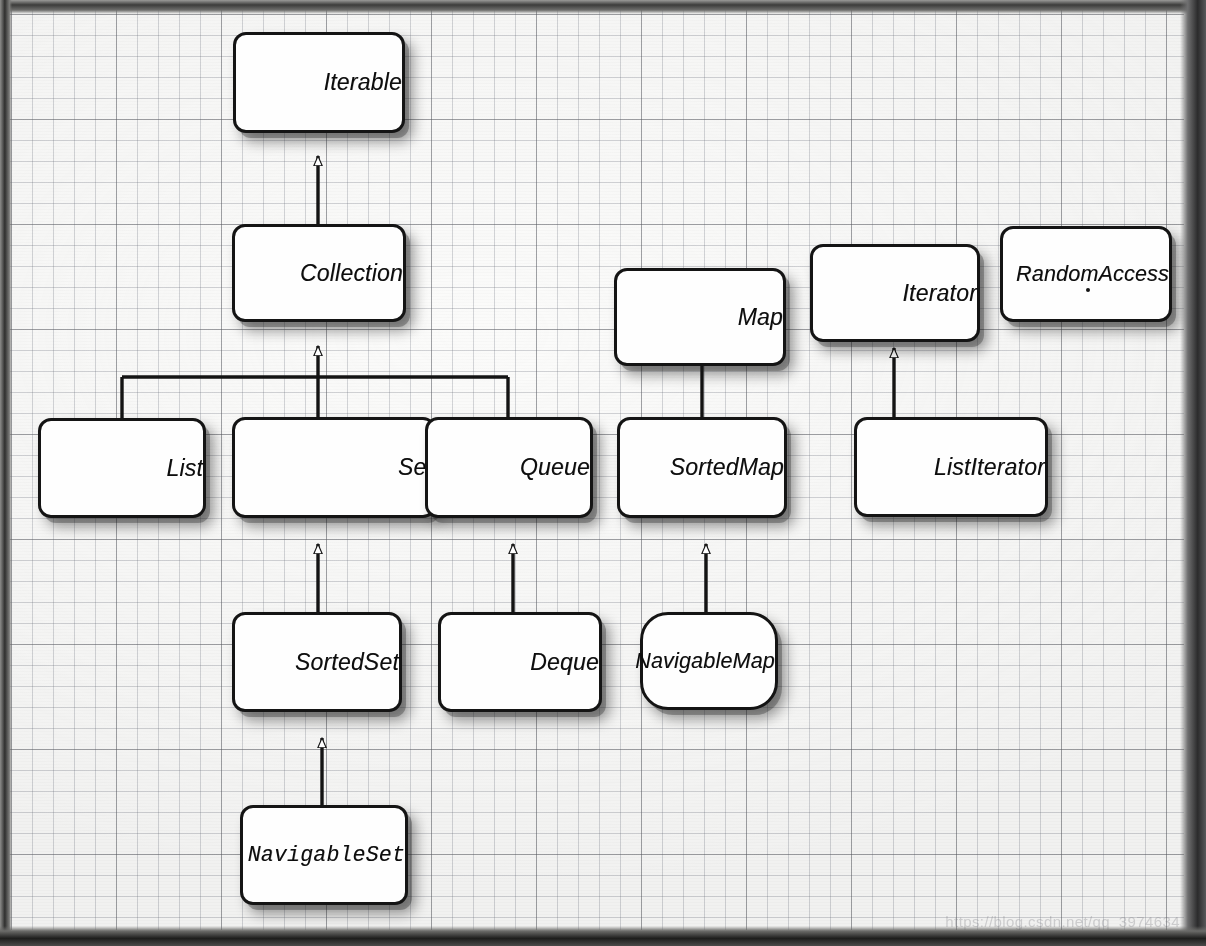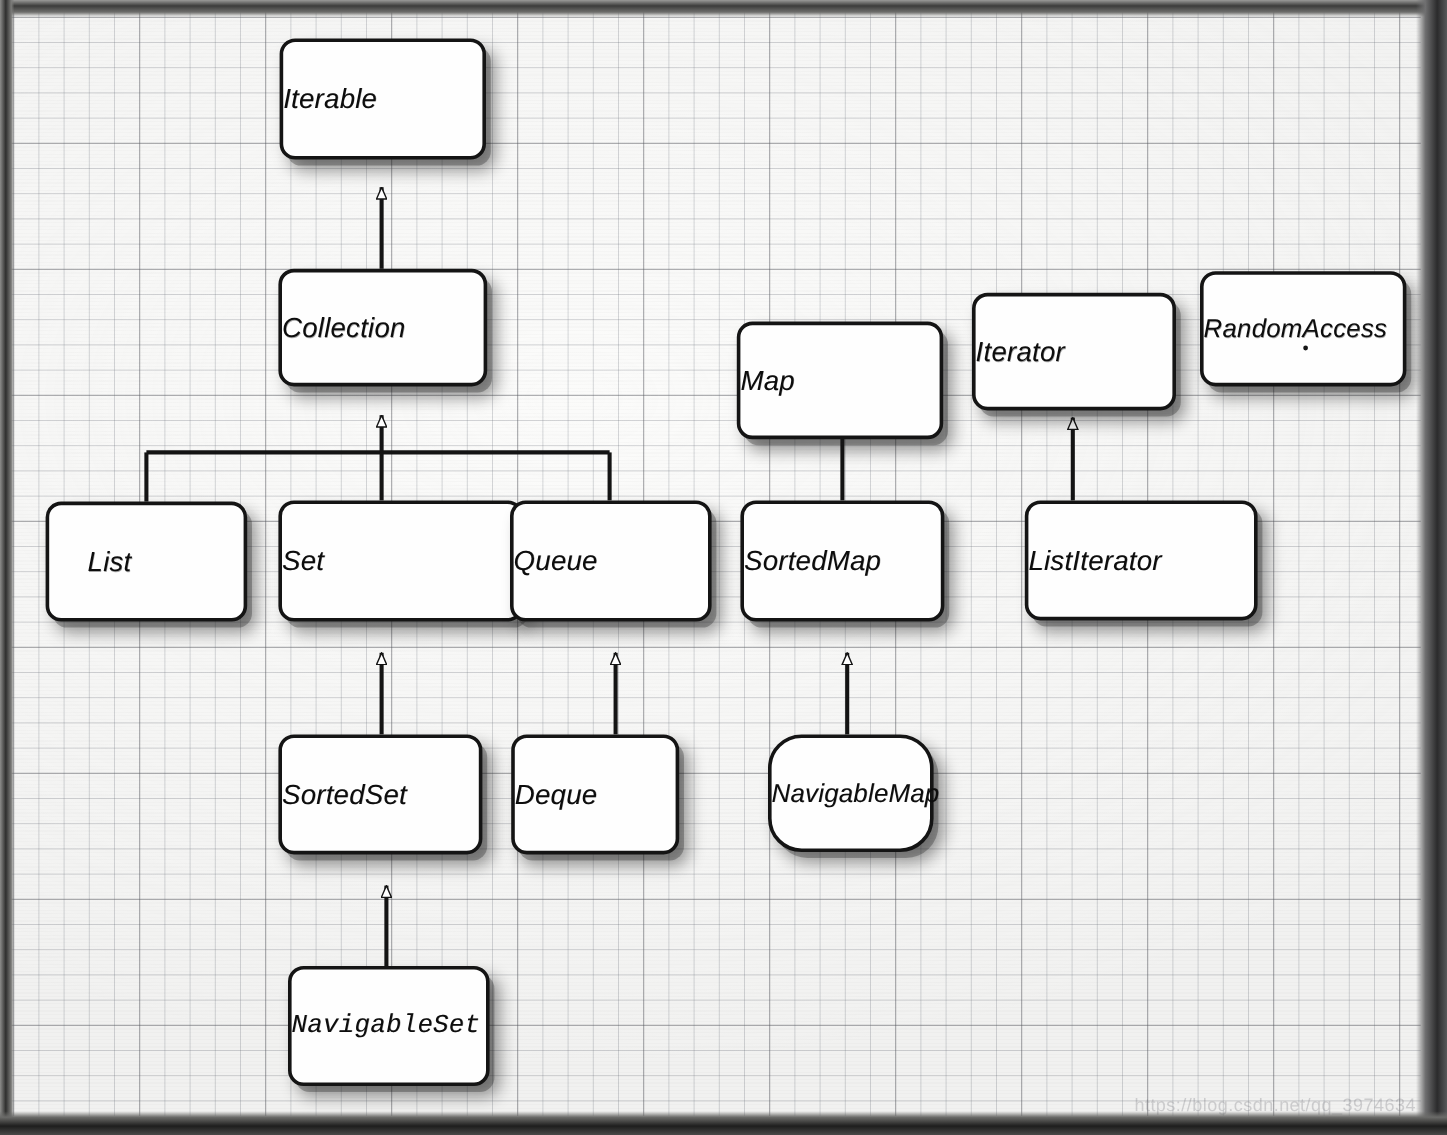--- a/index.html
+++ b/index.html
@@ -77,21 +77,21 @@
   .uml-box {
     position: absolute;
     background: #fefefe;
     border: 3px solid #141414;
     border-radius: 13px;
     box-shadow:
       5px 6px 0 -1px rgba(25,25,25,0.30),
       8px 9px 13px rgba(20,20,20,0.42);
     display: flex;
     align-items: center;
-    justify-content: flex-start;
+    justify-content: flex-end;
     box-sizing: border-box;
   }
   .uml-label {
     font-style: italic;
     font-weight: 400;
     font-size: 23px;
     color: #0d0d0d;
     letter-spacing: .2px;
     white-space: nowrap;
     text-shadow: 0.4px 0.4px 0 rgba(0,0,0,0.35);
@@ -208,21 +208,21 @@
   </div>
 
   <div class="uml-box" style="left:854px; top:417px; width:194px; height:100px;">
     <span class="uml-label">ListIterator</span>
   </div>
 
   <div class="uml-box" style="left:232px; top:612px; width:170px; height:100px;">
     <span class="uml-label">SortedSet</span>
   </div>
 
-  <div class="uml-box" style="left:426px; top:612px; width:140px; height:100px;">
+  <div class="uml-box" style="left:438px; top:612px; width:164px; height:100px;">
     <span class="uml-label">Deque</span>
   </div>
 
   <div class="uml-box" style="left:640px; top:612px; width:138px; height:98px;border-radius:28px;">
     <span class="uml-label small">NavigableMap</span>
   </div>
 
   <div class="uml-box" style="left:240px; top:805px; width:168px; height:100px;font-family:Liberation Mono, monospace;">
     <span class="uml-label small">NavigableSet</span>
   </div>

